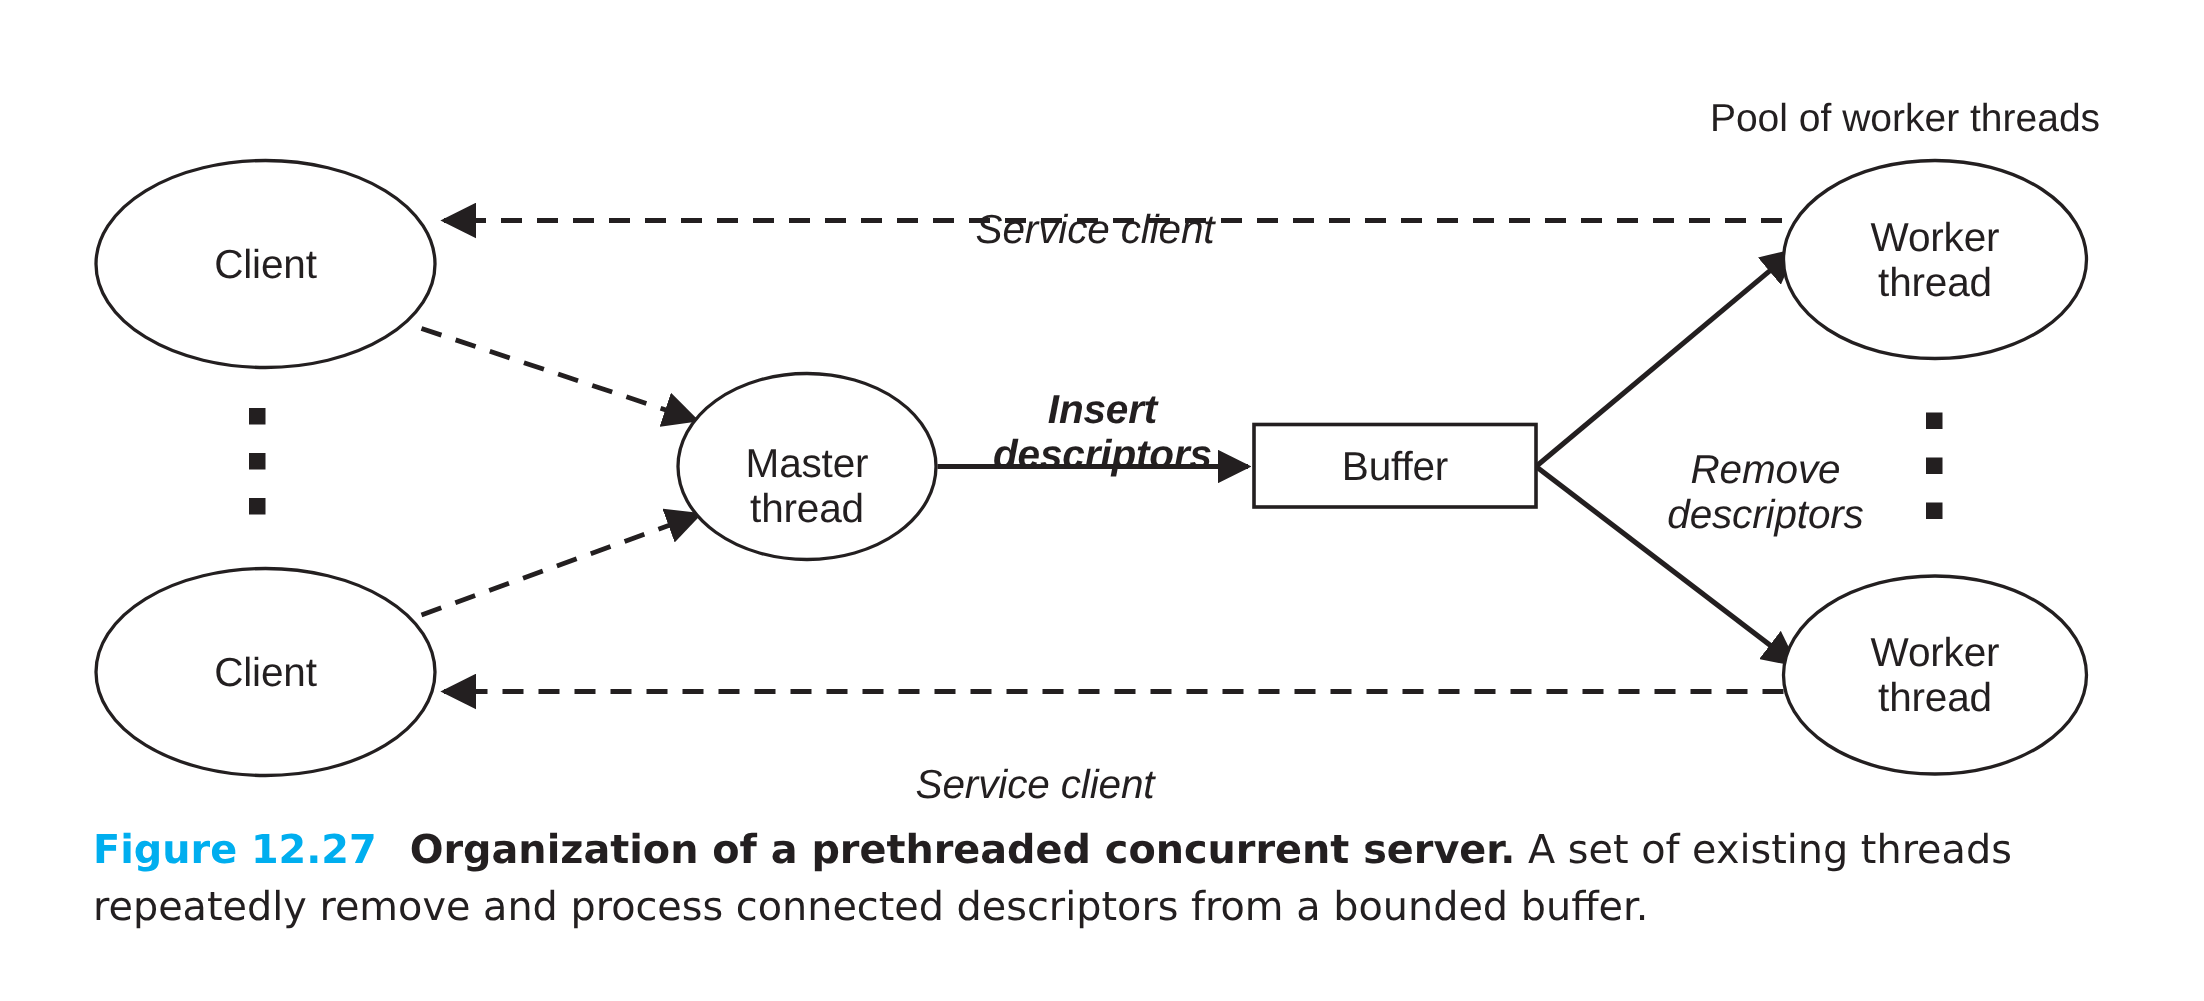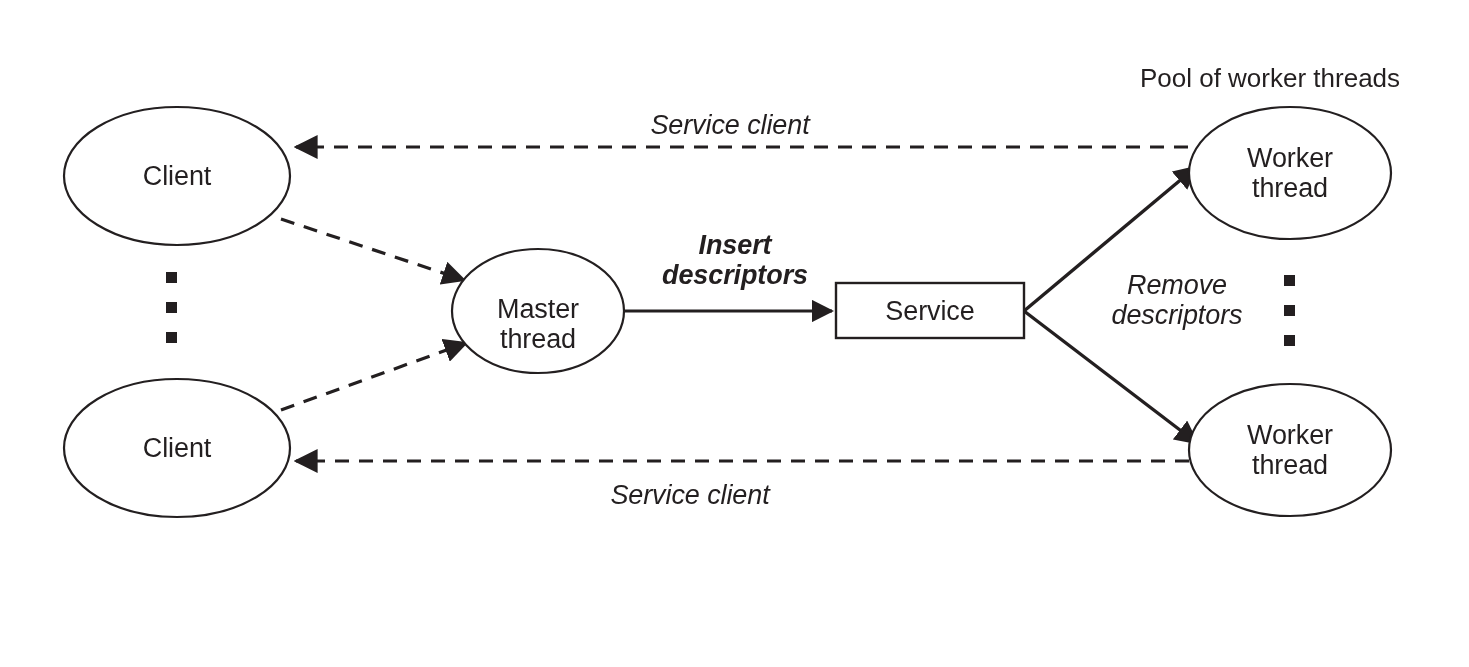--- a/index.html
+++ b/index.html
@@ -37,20 +37,21 @@
   }
   .node-label {
     font-size: 27px;
     font-style: normal;
     letter-spacing: -0.1px;
   }
   .edge-label {
     font-size: 27px;
     font-style: italic;
     letter-spacing: -0.1px;
+    margin-top: 28px;
   }
   .group-label {
     font-size: 26px;
     font-style: normal;
   }
   .caption {
     position: absolute;
     left: 62px;
     top: 548px;
     width: 1360px;
@@ -124,31 +125,35 @@
       <rect x="1284" y="335" width="11" height="11" fill="#231f20"></rect>
     </g>
   </svg>
 
   <div class="node-label" style="left:77px; top:161px; width:200px;">Client</div>
 
   <div class="node-label" style="left:77px; top:433px; width:200px;">Client</div>
 
   <div class="node-label" style="left:448px; top:294px; width:180px;">Master<br>thread</div>
 
-  <div class="node-label" style="left:836px; top:296px; width:188px;">Service</div>
+  <div class="node-label" style="left:836px; top:296px; width:188px;">Buffer</div>
 
   <div class="node-label" style="left:1200px; top:143px; width:180px;">Worker<br>thread</div>
 
   <div class="node-label" style="left:1200px; top:420px; width:180px;">Worker<br>thread</div>
 
   <div class="group-label" style="left:1090px; top:64px; width:360px; text-align:center;">Pool of worker threads</div>
 
   <div class="edge-label" style="left:600px; top:110px; width:260px;">Service client</div>
 
   <div class="edge-label" style="left:560px; top:480px; width:260px;">Service client</div>
 
 
   <div class="edge-label" style="left:620px; top:230px; width:230px;font-weight:bold;">Insert<br>descriptors</div>
 
   <div class="edge-label" style="left:1062px; top:270px; width:230px;">Remove<br>descriptors</div>
 
+  <div class="caption">
+    <span class="fig-num">Figure 12.27</span><span class="fig-gap"></span><span class="fig-title">Organization of a prethreaded concurrent server.</span>
+    <span>A set of existing threads repeatedly remove and process connected descriptors from a bounded buffer.</span>
+  </div>
 
 </div>
 
 </body></html>

